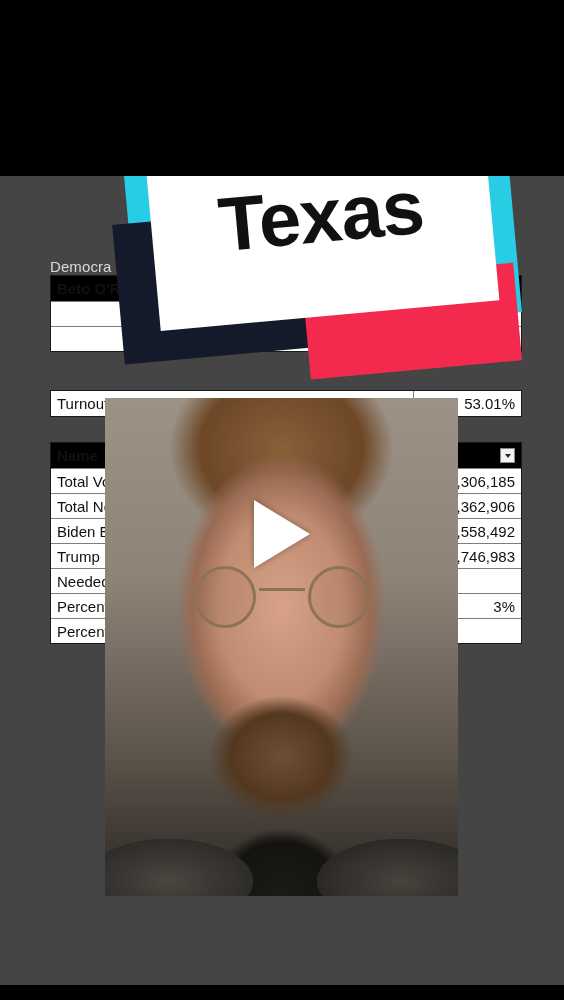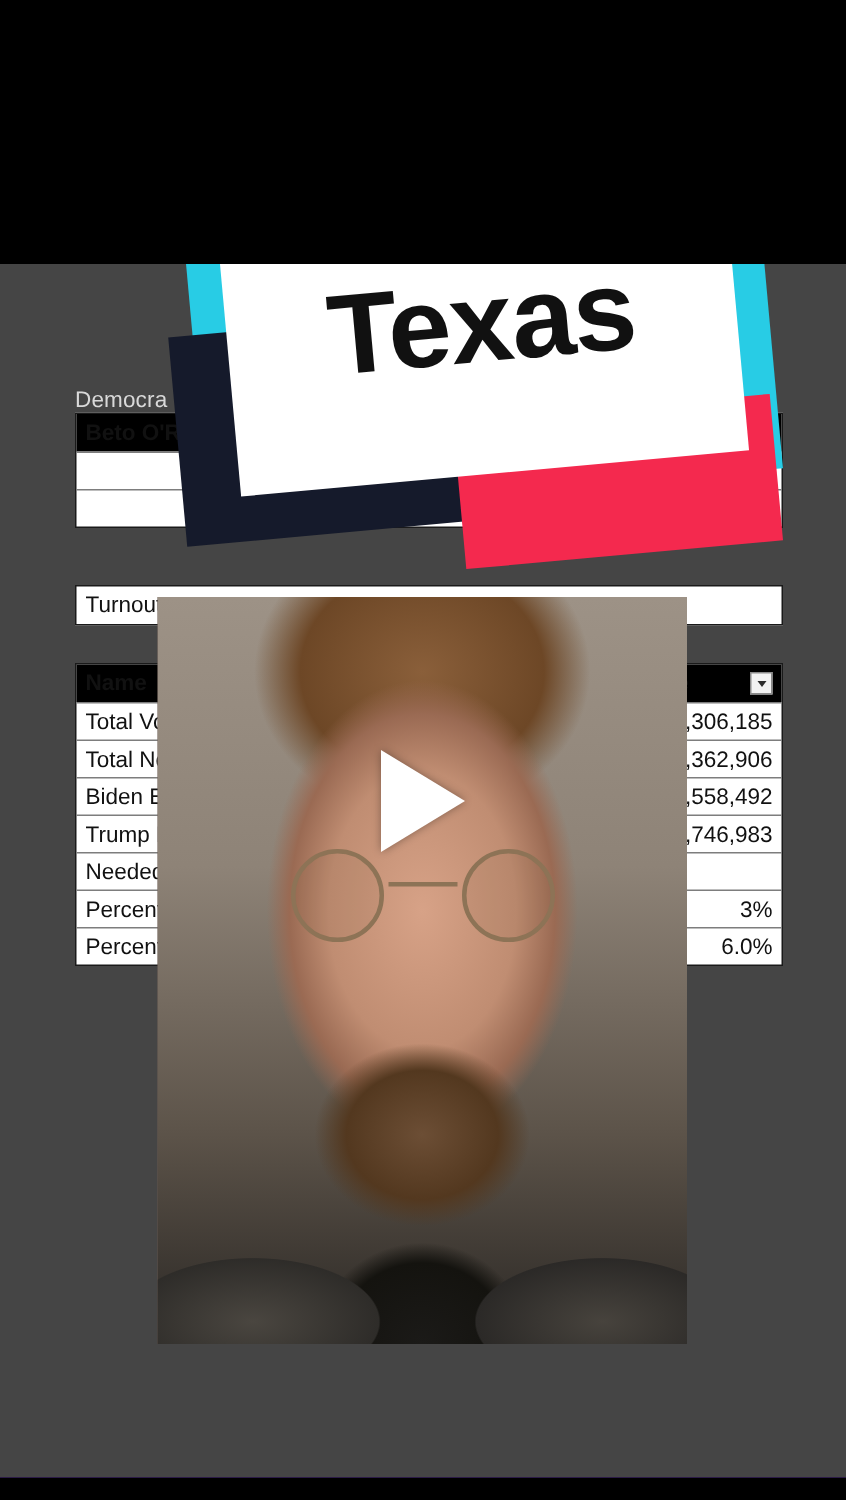--- a/index.html
+++ b/index.html
@@ -11,21 +11,21 @@
     width: 564px;
     height: 1000px;
     overflow: hidden;
     font-family: "Liberation Sans", sans-serif;
   }
 
   #screen {
     position: relative;
     width: 564px;
     height: 1000px;
-    background: #6d28d9;
+    background: #4d7c0f;
     overflow: hidden;
   }
 
   
   #doc-canvas {
     position: absolute;
     left: 0;
     top: 176px;
     width: 564px;
     height: 809px;
@@ -275,20 +275,21 @@
         <div class="cell name"></div>
         <div class="cell value"></div>
       </div>
     </div>
   </div>
 
   <div id="turnout-wrap">
     <div class="sheet">
       <div class="sheet-row">
         <div class="cell name">Turnout</div>
+        <div class="cell value">53.01%</div>
       </div>
     </div>
   </div>
 
   <div id="main-table-wrap">
     <div class="sheet">
 
       <div class="sheet-row header">
         <div class="cell name">
           <span>Name</span>
@@ -322,21 +323,20 @@
       </div>
       <div class="sheet-row">
         <div class="cell name">Needed Vote</div>
       </div>
       <div class="sheet-row">
         <div class="cell name">Percentage o</div>
         <div class="cell value">3%</div>
       </div>
       <div class="sheet-row">
         <div class="cell name">Percentage of</div>
-        <div class="cell value">6.0%</div>
       </div>
 
     </div>
   </div>
 
   <div id="video">
     <div id="video-photo"></div>
     <div id="video-glasses">
       <span class="lens l"></span>
       <span class="lens r"></span>

